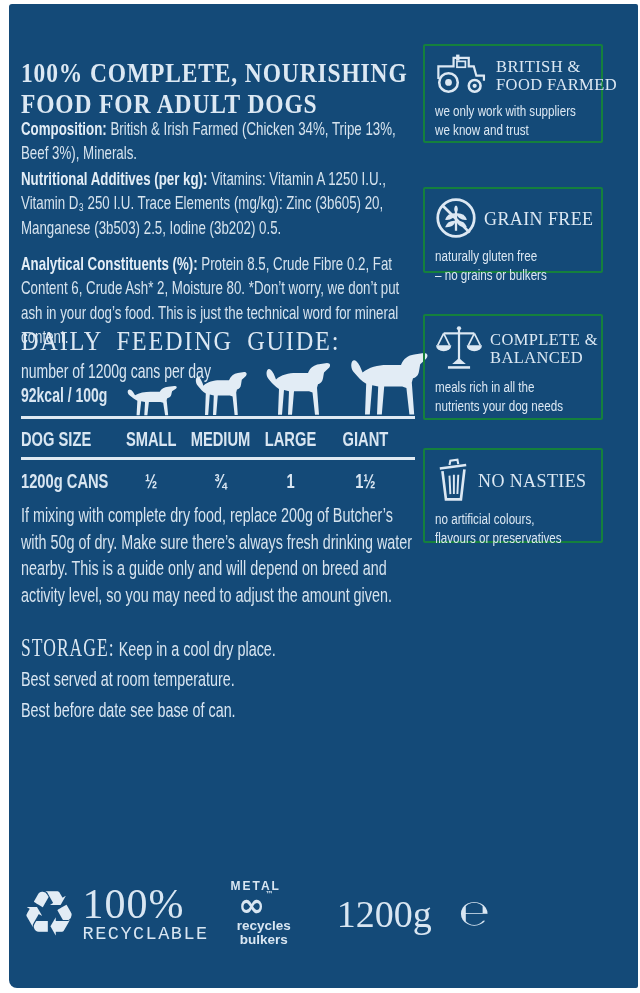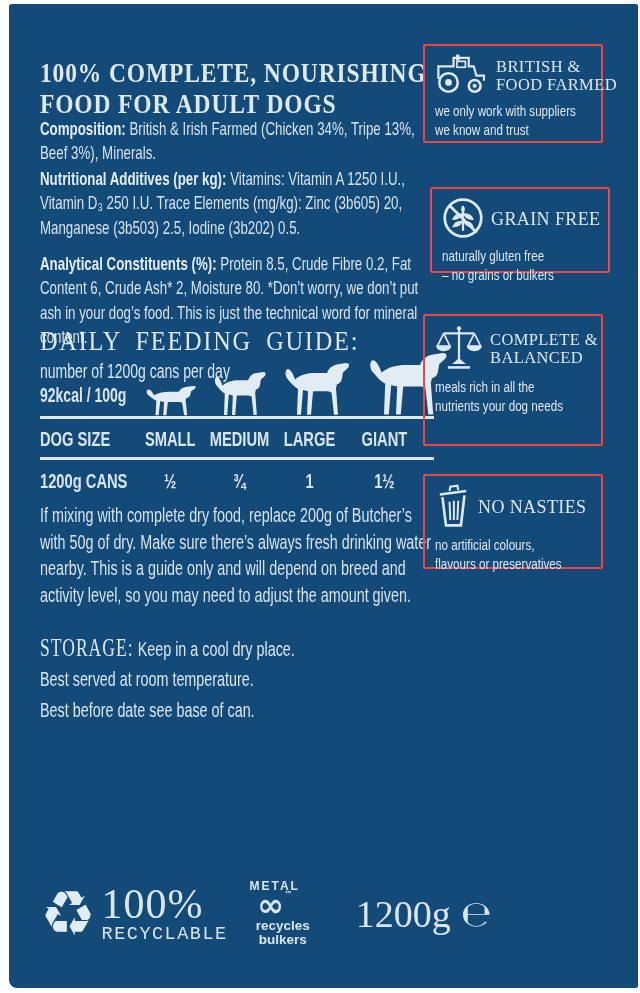--- a/index.html
+++ b/index.html
@@ -5,21 +5,21 @@
   html,body{margin:0;padding:0;}
   body{
     width:640px;height:993px;background:#ffffff;position:relative;
     font-family:"Liberation Sans",sans-serif;overflow:hidden;
     -webkit-font-smoothing:antialiased;
   }
   .label{
     position:absolute;left:9px;top:4px;width:629px;height:984px;
     background:#144a78;border-radius:3px 2px 2px 8px;color:#d9e6f2;
   }
-  .main{position:absolute;left:31px;top:0;width:394px;height:984px;}
+  .main{position:absolute;left:12px;top:0;width:394px;height:984px;}
   .blk{position:absolute;left:0;transform-origin:0 0;}
   .cond{transform:scaleX(.70);width:563px;}
   .h1{
     font-family:"Liberation Serif",serif;font-size:27px;line-height:1.16;
     letter-spacing:1px;transform:scaleX(.87);width:460px;color:#dce8f3;
   }
   .para{font-size:19px;line-height:1.28;color:#d6e3ee;}
   .para b{color:#e3edf6;}
   .dfg-title{
     font-family:"Liberation Serif",serif;font-size:27px;letter-spacing:2px;
@@ -37,26 +37,26 @@
   .trow .c3{width:114px;text-align:center;}
   .trow .c4{width:100px;text-align:center;}
   .mix{font-size:20.5px;line-height:1.3;color:#d6e3ee;}
   .storage-line{white-space:nowrap;}
   .storage-lead{font-family:"Liberation Serif",serif;font-size:25px;letter-spacing:1.5px;color:#dce8f3;}
   .storage-rest{font-size:20.5px;}
   .storage-more{font-size:20.5px;line-height:1.3;margin-top:4px;}
   
   .badges{position:absolute;left:414px;top:40px;width:180px;}
   .badge{
-    border:2px solid #ef4444;border-radius:2px;box-sizing:border-box;width:180px;
+    border:2px solid #15803d;border-radius:2px;box-sizing:border-box;width:180px;
     padding:8px 10px;color:#dce8f3;
   }
   .b1{height:99px;margin-bottom:44px;}
-  .b2{height:86px;margin-bottom:41px;margin-left:7px;}
-  .b3{height:132px;margin-bottom:28px;}
+  .b2{height:86px;margin-bottom:41px;}
+  .b3{height:106px;margin-bottom:28px;}
   .b4{height:95px;}
   .b-row{display:flex;align-items:center;gap:7px;}
   .b-icon{flex:0 0 auto;color:#dce8f3;}
   .b-title{
     font-family:"Liberation Serif",serif;font-size:16.5px;line-height:1.1;
     letter-spacing:.4px;white-space:nowrap;
   }
   .b-sub{
     font-size:15.5px;line-height:1.22;transform:scaleX(.75);transform-origin:0 0;
     width:205px;margin-top:4px;white-space:nowrap;
@@ -67,21 +67,21 @@
     font-family:"DejaVu Sans",sans-serif;font-size:62px;line-height:62px;color:#e2ecf5;
   }
   .pct-stack{margin-left:6px;line-height:1;}
   .pct{font-family:Liberation Serif, serif;font-size:42px;letter-spacing:1px;}
   .recyclable{font-family:Liberation Mono, monospace;font-size:18.5px;letter-spacing:1.5px;margin-top:1px;}
   .metal-stack{margin-left:12px;text-align:center;line-height:1;}
   .metal-top{font-size:12px;font-weight:700;letter-spacing:2px;}
   .metal-inf{font-family:"DejaVu Sans",sans-serif;font-size:32px;font-weight:700;line-height:.85;}
   .metal-tm{font-size:8px;vertical-align:top;}
   .metal-sub{font-size:13.5px;font-weight:700;line-height:1.05;padding-left:16px;}
-  .weight-wrap{margin-left:46px;display:flex;align-items:center;gap:10px;}
+  .weight-wrap{margin-left:46px;display:flex;gap:27px;}
   .weight{font-family:"Liberation Serif",serif;font-size:38px;}
   .esign{font-family:"DejaVu Sans",sans-serif;font-size:36px;font-weight:400;}
   svg .ln{stroke:#dce8f3;fill:none;}
 </style>
 </head>
 <body>
 
 <div class="label">
   <div class="main">
 

